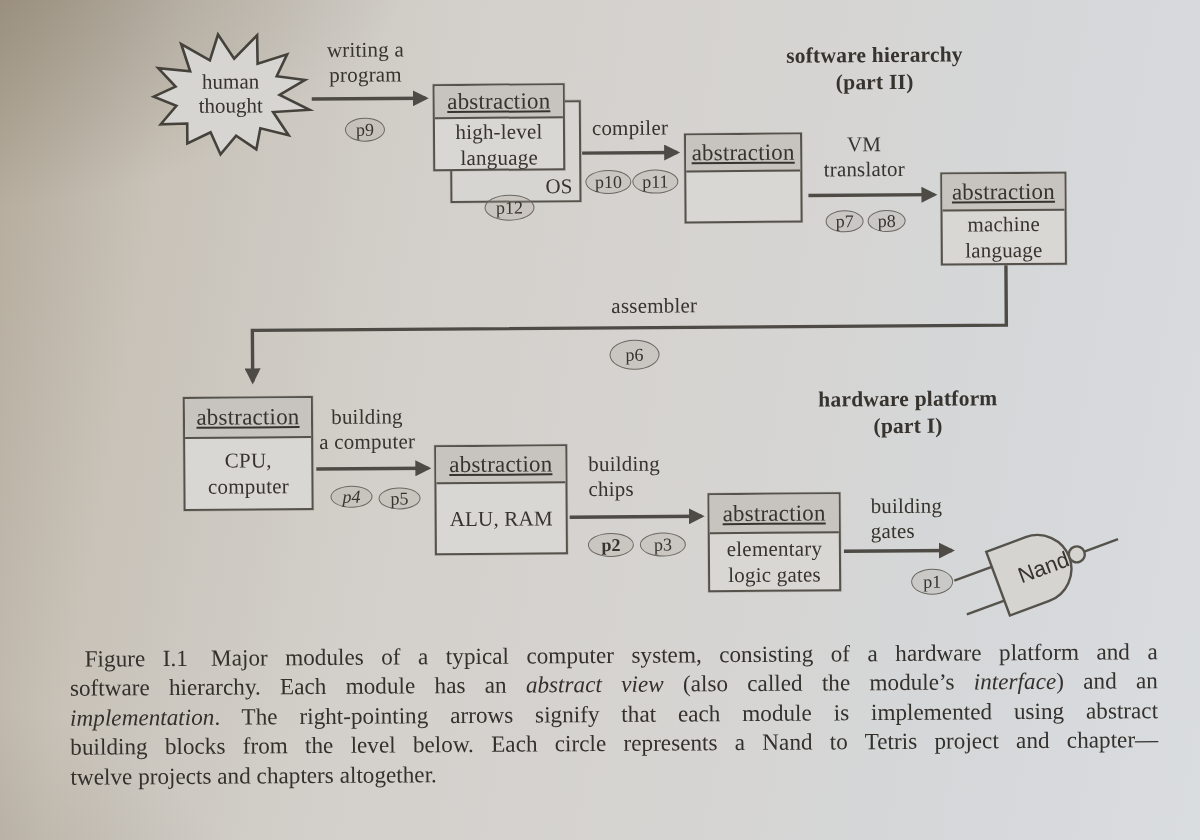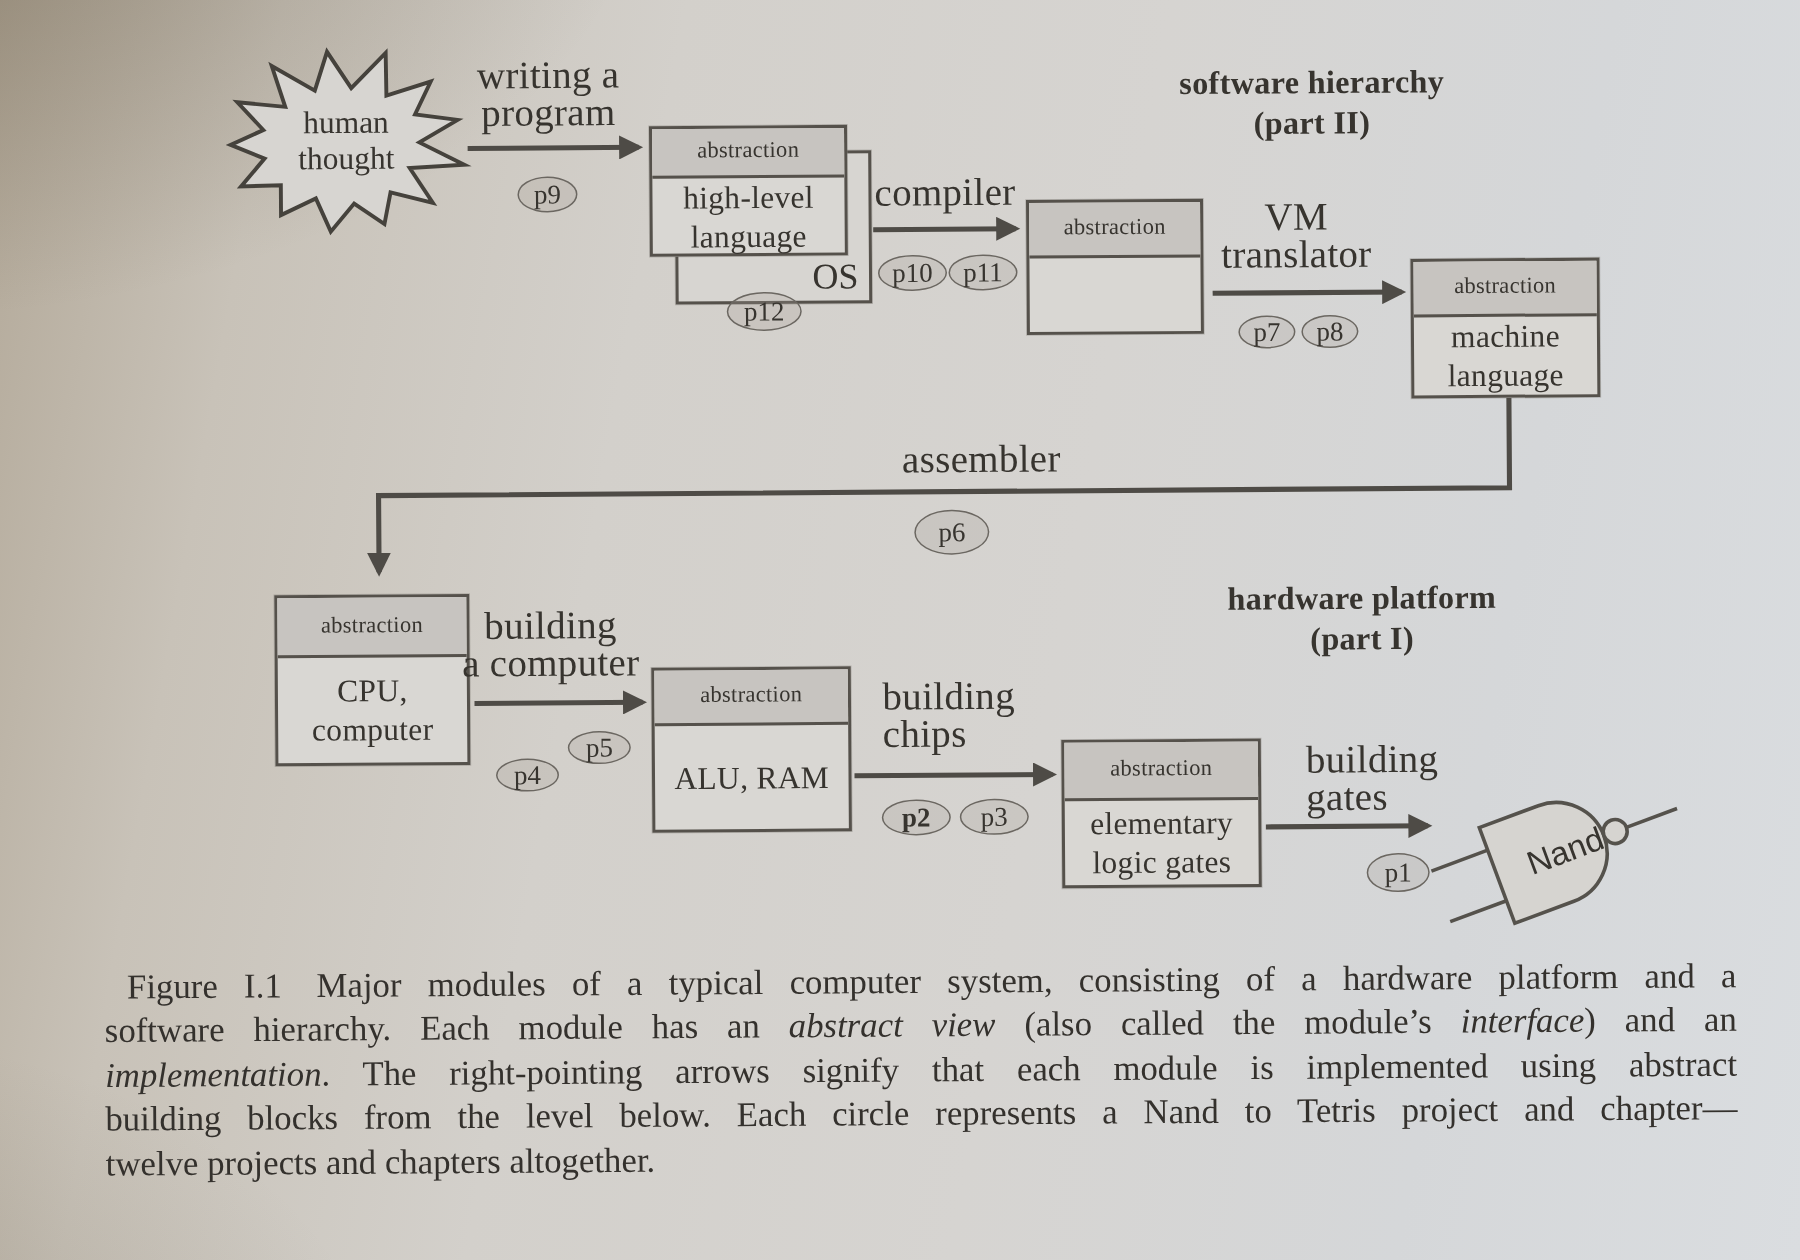--- a/index.html
+++ b/index.html
@@ -17,34 +17,34 @@
   #diagram-svg{position:absolute;left:0;top:0;}
   .module-box{
     position:absolute;box-sizing:border-box;
     border:2px solid #55514b;background:#d9d7d3;
     display:flex;flex-direction:column;
     box-shadow:0 0 0 .5px rgba(80,75,68,.25);
   }
   .box-header{
     box-sizing:border-box;border-bottom:2px solid #55514b;background:#c7c4c0;
     display:flex;align-items:center;justify-content:center;
-    font-size:15px;letter-spacing:.2px;
+    font-size:23px;letter-spacing:.2px;text-decoration:underline;
   }
   .box-body{
     flex:1;display:flex;flex-direction:column;align-items:center;justify-content:center;
     font-size:21px;line-height:26px;letter-spacing:.2px;
   }
   .module-box.behind{background:#d7d5d1;}
-  .corner-label{position:absolute;right:7px;bottom:1px;font-size:24px;}
+  .corner-label{position:absolute;right:7px;bottom:1px;font-size:21px;}
   .pcircle{
     position:absolute;border:1.6px solid #6b6761;border-radius:50%;
     display:flex;align-items:center;justify-content:center;
     font-size:18px;background:rgba(168,161,150,.25);box-sizing:border-box;
   }
-  .dlabel{position:absolute;font-size:26px;line-height:25px;text-align:center;white-space:nowrap;letter-spacing:.2px;}
+  .dlabel{position:absolute;font-size:21px;line-height:25px;text-align:center;white-space:nowrap;letter-spacing:.2px;}
   .dlabel.left{text-align:left;}
   .dheading{position:absolute;font-size:21.5px;line-height:27px;font-weight:bold;text-align:center;white-space:nowrap;letter-spacing:.2px;}
   .burst-label{position:absolute;font-size:21px;line-height:24px;text-align:center;white-space:nowrap;}
   .caption{position:absolute;left:68px;top:641px;width:1088px;font-size:23.2px;line-height:29.4px;color:#34312d;}
   .cap-line{min-height:29.4px;}
   .cap-line.jline{text-align:justify;text-align-last:justify;}
   .cap-line .b{font-weight:normal;}
   .cap-line .i{font-style:italic;}
 </style>
 </head>
@@ -122,21 +122,21 @@
             <div>logic gates</div>
           </div>
         </div>
         <div class="pcircle" style="left: 347px; top: 116px; width: 40px; height: 24px;">p9</div>
         <div class="pcircle" style="left: 486px; top: 194px; width: 50px; height: 26px;">p12</div>
         <div class="pcircle" style="left: 587px; top: 170px; width: 46px; height: 24px;">p10</div>
         <div class="pcircle" style="left: 634px; top: 170px; width: 46px; height: 24px;">p11</div>
         <div class="pcircle" style="left: 827px; top: 212px; width: 38px; height: 22px;">p7</div>
         <div class="pcircle" style="left: 869px; top: 212px; width: 38px; height: 22px;">p8</div>
         <div class="pcircle" style="left: 610px; top: 340px; width: 50px; height: 30px;">p6</div>
-        <div class="pcircle" style="left: 330px; top: 504px; width: 42px; height: 22px;">p4</div>
+        <div class="pcircle" style="left: 330px; top: 484px; width: 42px; height: 22px; font-style: italic;">p4</div>
         <div class="pcircle" style="left: 378px; top: 486px; width: 42px; height: 22px;">p5</div>
         <div class="pcircle" style="left: 587px; top: 533px; width: 46px; height: 24px; font-weight: bold;">p2</div>
         <div class="pcircle" style="left: 639px; top: 533px; width: 46px; height: 24px;">p3</div>
         <div class="pcircle" style="left: 910px; top: 571px; width: 42px; height: 26px;">p1</div>
         <div class="dlabel" style="top: 36px; left: 368px; transform: translateX(-50%);">
           <div>writing a</div>
           <div>program</div>
         </div>
         <div class="dlabel" style="top: 116px; left: 632px; transform: translateX(-50%);">
           <div>compiler</div>

